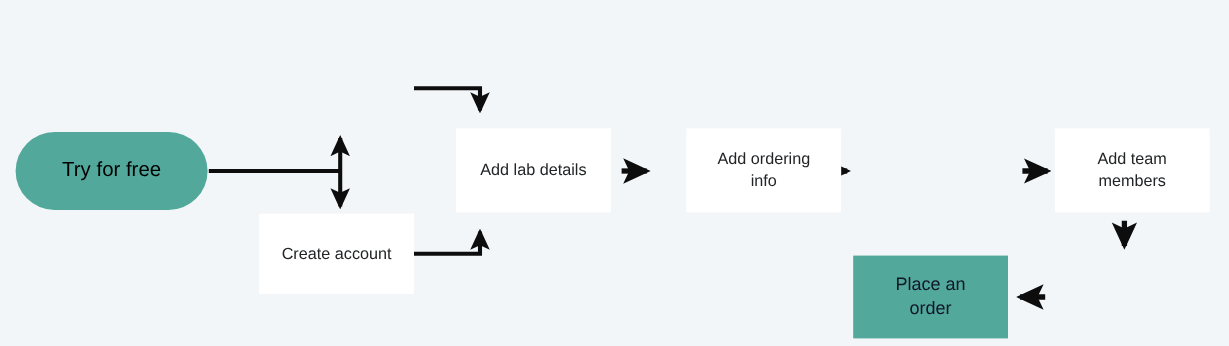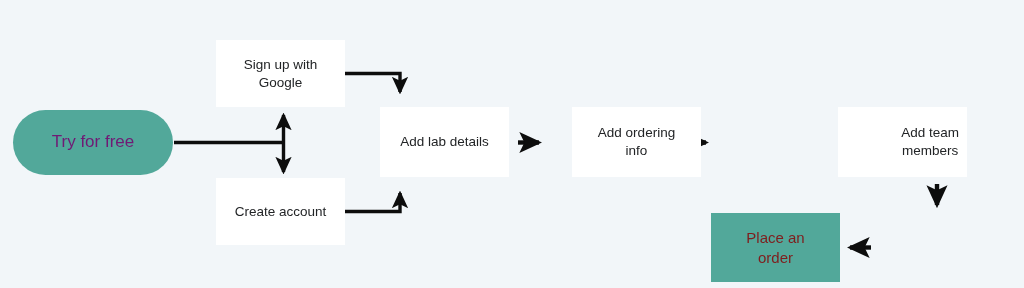--- a/index.html
+++ b/index.html
@@ -32,28 +32,28 @@
 
   .node-box {
     background: #ffffff;
     color: #222426;
     font-size: 13.5px;
     padding: 4px 8px;
   }
 
   .node-accent {
     background: #52a89a;
-    color: #7f1d1d;
+    color: #0f172a;
     font-size: 15px;
     padding: 4px 8px;
   }
 
   .node-pill {
     background: #52a89a;
-    color: #701a75;
+    color: #000000;
     font-size: 17px;
     border-radius: 999px;
   }
 
   .node-label {
     display: block;
     white-space: pre-line;
   }
 
   .conn {
@@ -93,40 +93,36 @@
 
     <line x1="937" y1="184" x2="937" y2="205" stroke="#0d0d0d" stroke-width="4.4" marker-end="url(#ah)"></line>
 
     <line x1="871" y1="247.5" x2="850" y2="247.5" stroke="#0d0d0d" stroke-width="4.4" marker-end="url(#ah)"></line>
   </svg>
 
   <div class="node node-pill" style="left:13px; top:110px; width:160px; height:65px;">
     <span class="node-label">Try for free</span>
   </div>
 
-  <div class="node node-box" style="left:216px; top:40px; width:129px; height:67px;">
-    <span class="node-label">Sign up with
-Google</span>
-  </div>
 
   <div class="node node-box" style="left:216px; top:178px; width:129px; height:67px;">
     <span class="node-label">Create account</span>
   </div>
 
   <div class="node node-box" style="left:380px; top:107px; width:129px; height:70px;">
     <span class="node-label">Add lab details</span>
   </div>
 
   <div class="node node-box" style="left:572px; top:107px; width:129px; height:70px;">
     <span class="node-label">Add ordering
 info</span>
   </div>
 
 
-  <div class="node node-box" style="left:838px; top:107px; width:129px; height:70px;justify-content:flex-end;">
+  <div class="node node-box" style="left:879px; top:107px; width:129px; height:70px;">
     <span class="node-label">Add team
 members</span>
   </div>
 
 
   <div class="node node-accent" style="left:711px; top:213px; width:129px; height:69px;">
     <span class="node-label">Place an
 order</span>
   </div>
 

